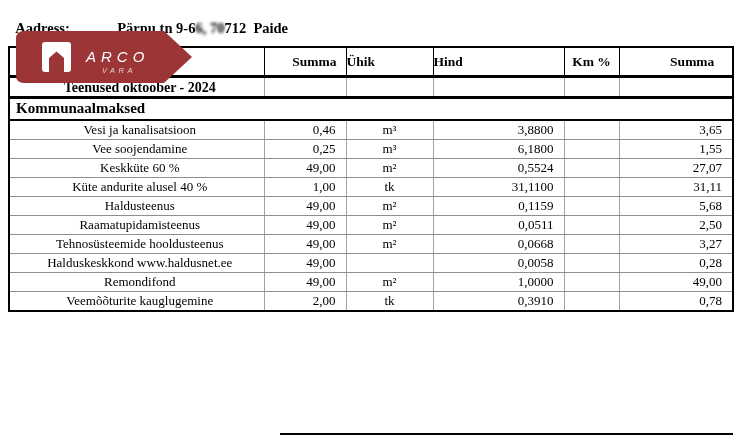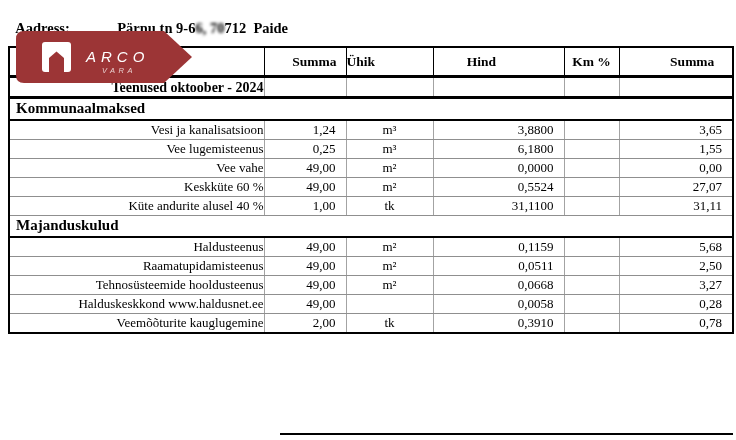--- a/index.html
+++ b/index.html
@@ -26,41 +26,41 @@
 
   thead th {
     height:27px; font-size:13.5px; font-weight:bold;
     border-right:1px solid #000; border-bottom:3px solid #000;
     padding:0; vertical-align:middle;
   }
   thead th:last-child { border-right:none; }
   th.h-name{ text-align:left; }
   th.h-kogus{ text-align:right; padding-right:9px; }
   th.h-uhik{ text-align:left; }
-  th.h-hind{ text-align:center; padding-right:34px; }
+  th.h-hind{ text-align:left; padding-right:34px; }
   th.h-km{ }
   th.h-summa{ text-align:center;padding-left:33px; }
 
   tr.period-row td {
     height:18px; border-right:1px solid #a3a3a3; border-bottom:3px solid #000;
     font-weight:bold; font-size:14px; padding:0 0 0 6px; vertical-align:bottom;
   }
   tr.period-row td:last-child { border-right:none; }
 
   tr.section-row td {
     height:19px; font-weight:bold; font-size:15px;
     padding:0 0 1px 6px; border-bottom:2px solid #000; vertical-align:middle;
   }
 
   tr.data-row td {
     height:18px; border-right:1px solid #a3a3a3; border-bottom:1px solid #8f8f8f;
     padding:0; vertical-align:middle;
   }
   tr.data-row td:last-child { border-right:none; }
-  td.c-name { text-align:right; padding-left:6px !important; }
+  td.c-name { text-align:center; padding-left:6px !important; }
   td.c-kogus, td.c-hind, td.c-summa { text-align:right; padding-right:10px !important; }
   td.c-uhik { text-align:center; }
 
   
   .total-row {
     position:absolute; top:417px; left:8px; width:724px;
     display:flex; align-items:baseline;
     font-size:16px;
     margin-top:32px;
   }
@@ -105,65 +105,54 @@
       <td></td>
       <td></td>
       <td></td>
       <td></td>
     </tr>
   <tr class="section-row">
         <td colspan="6">Kommunaalmaksed</td>
       </tr>
   <tr class="data-row">
     <td class="c-name">Vesi ja kanalisatsioon</td>
-    <td class="c-kogus">1,24</td>
+    <td class="c-kogus">0,46</td>
     <td class="c-uhik">m³</td>
     <td class="c-hind">3,8800</td>
     <td class="c-km"></td>
     <td class="c-summa">3,65</td>
   </tr>
 
   <tr class="data-row">
-    <td class="c-name">Vee lugemisteenus</td>
+    <td class="c-name">Vee soojendamine</td>
     <td class="c-kogus">0,25</td>
     <td class="c-uhik">m³</td>
     <td class="c-hind">6,1800</td>
     <td class="c-km"></td>
     <td class="c-summa">1,55</td>
   </tr>
 
-  <tr class="data-row">
-    <td class="c-name">Vee vahe</td>
-    <td class="c-kogus">49,00</td>
-    <td class="c-uhik">m²</td>
-    <td class="c-hind">0,0000</td>
-    <td class="c-km"></td>
-    <td class="c-summa">0,00</td>
-  </tr>
 
   <tr class="data-row">
     <td class="c-name">Keskküte 60 %</td>
     <td class="c-kogus">49,00</td>
     <td class="c-uhik">m²</td>
     <td class="c-hind">0,5524</td>
     <td class="c-km"></td>
     <td class="c-summa">27,07</td>
   </tr>
 
   <tr class="data-row">
     <td class="c-name">Küte andurite alusel 40 %</td>
     <td class="c-kogus">1,00</td>
     <td class="c-uhik">tk</td>
     <td class="c-hind">31,1100</td>
     <td class="c-km"></td>
     <td class="c-summa">31,11</td>
   </tr>
-<tr class="section-row">
-        <td colspan="6">Majanduskulud</td>
-      </tr>
   <tr class="data-row">
     <td class="c-name">Haldusteenus</td>
     <td class="c-kogus">49,00</td>
     <td class="c-uhik">m²</td>
     <td class="c-hind">0,1159</td>
     <td class="c-km"></td>
     <td class="c-summa">5,68</td>
   </tr>
 
   <tr class="data-row">
@@ -187,20 +176,28 @@
 
   <tr class="data-row">
     <td class="c-name">Halduskeskkond www.haldusnet.ee</td>
     <td class="c-kogus">49,00</td>
     <td class="c-uhik"></td>
     <td class="c-hind">0,0058</td>
     <td class="c-km"></td>
     <td class="c-summa">0,28</td>
   </tr>
 
+  <tr class="data-row">
+    <td class="c-name">Remondifond</td>
+    <td class="c-kogus">49,00</td>
+    <td class="c-uhik">m²</td>
+    <td class="c-hind">1,0000</td>
+    <td class="c-km"></td>
+    <td class="c-summa">49,00</td>
+  </tr>
 
   <tr class="data-row">
     <td class="c-name">Veemõõturite kauglugemine</td>
     <td class="c-kogus">2,00</td>
     <td class="c-uhik">tk</td>
     <td class="c-hind">0,3910</td>
     <td class="c-km"></td>
     <td class="c-summa">0,78</td>
   </tr>
 

